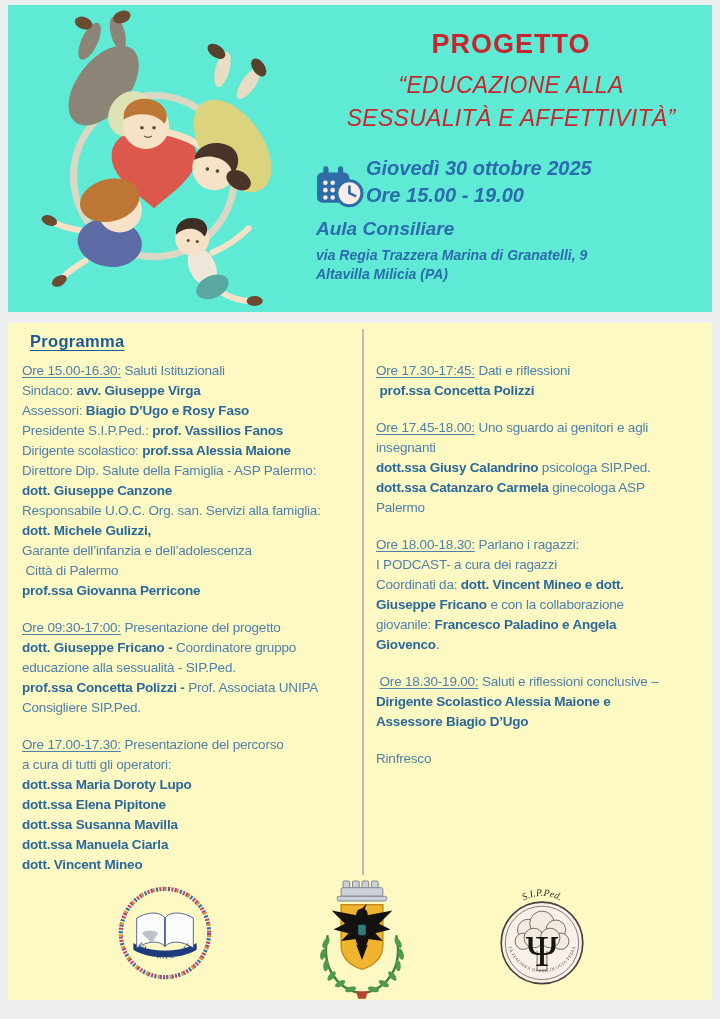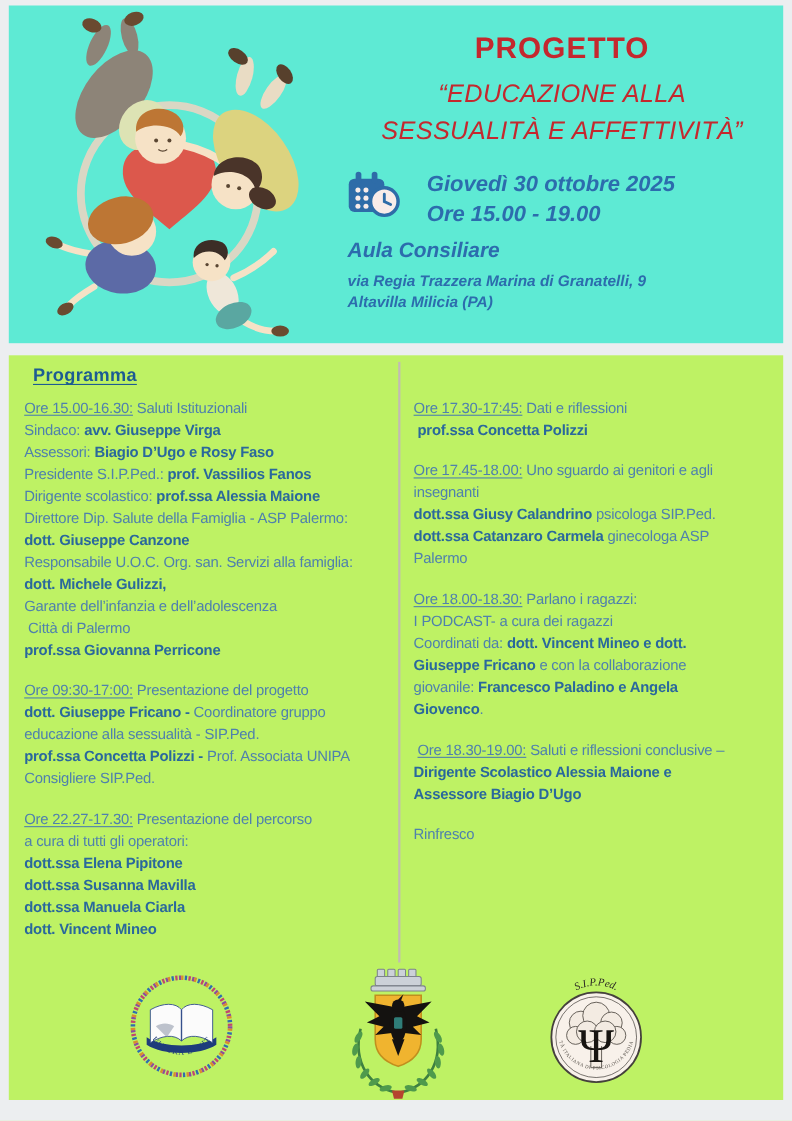--- a/index.html
+++ b/index.html
@@ -4,29 +4,29 @@
 <style>
   html,body{margin:0;padding:0;}
   body{
     width:720px;height:1019px;position:relative;
     background:#eceef0;
     font-family:"Liberation Sans","DejaVu Sans",sans-serif;
     overflow:hidden;
   }
   .panel{position:absolute;left:8px;width:704px;}
   .top-panel{top:5px;height:307px;background:#5eead4;}
-  .main-panel{top:323px;height:677px;background:#bef264;}
+  .main-panel{top:323px;height:677px;background:#fef9c3;}
 
   
   .illustration{position:absolute;left:12px;top:2px;}
   .title-block{position:absolute;left:296px;top:24px;width:414px;text-align:center;color:#c4282e;}
   .title-project{font-size:27px;font-weight:bold;letter-spacing:1px;margin-bottom:9px;}
   .title-line{font-size:23px;font-weight:normal;font-style:italic;line-height:33px;letter-spacing:.3px;}
 
-  .date-row{position:absolute;left:308px;top:150px;display:flex;align-items:flex-start;gap:24px;}
+  .date-row{position:absolute;left:308px;top:150px;display:flex;align-items:flex-end;gap:2px;}
   .date-lines{color:#2c6cad;font-weight:bold;font-style:italic;font-size:20px;line-height:27px;}
   .venue-block{position:absolute;left:308px;top:211px;color:#2c6cad;font-style:italic;font-weight:bold;}
   .venue-line{font-size:19px;line-height:26px;}
   .addr-line{font-size:14px;line-height:19px;}
   .addr-first{margin-top:4px;}
 
   
   .col-divider{position:absolute;left:354px;top:6px;width:2px;height:546px;background:#c3bab6;}
   .prog-heading{
     position:absolute;left:22px;top:9px;color:#1d5c92;font-weight:bold;font-size:16.5px;
@@ -153,22 +153,23 @@
         <div class="pline"><span class="b">prof.ssa Giovanna Perricone</span></div>
       </div>
       <div class="section">
         <div class="pline"><span class="u">Ore 09:30-17:00:</span><span> Presentazione del progetto</span></div>
         <div class="pline"><span class="b">dott. Giuseppe Fricano - </span><span>Coordinatore gruppo</span></div>
         <div class="pline"><span>educazione alla sessualità - SIP.Ped.</span></div>
         <div class="pline"><span class="b">prof.ssa Concetta Polizzi - </span><span>Prof. Associata UNIPA</span></div>
         <div class="pline"><span>Consigliere SIP.Ped.</span></div>
       </div>
       <div class="section">
-        <div class="pline"><span class="u">Ore 22.27-17.30:</span><span> Presentazione del percorso</span></div>
+        <div class="pline"><span class="u">Ore 17.00-17.30:</span><span> Presentazione del percorso</span></div>
         <div class="pline"><span>a cura di tutti gli operatori:</span></div>
+        <div class="pline"><span class="b">dott.ssa Maria Doroty Lupo</span></div>
         <div class="pline"><span class="b">dott.ssa Elena Pipitone</span></div>
         <div class="pline"><span class="b">dott.ssa Susanna Mavilla</span></div>
         <div class="pline"><span class="b">dott.ssa Manuela Ciarla</span></div>
         <div class="pline"><span class="b">dott. Vincent Mineo</span></div>
       </div>
     </div>
   <div id="col-right" class="col">
       <div class="section">
         <div class="pline"><span class="u">Ore 17.30-17:45:</span><span> Dati e riflessioni</span></div>
         <div class="pline"><span class="b"> prof.ssa Concetta Polizzi</span></div>

